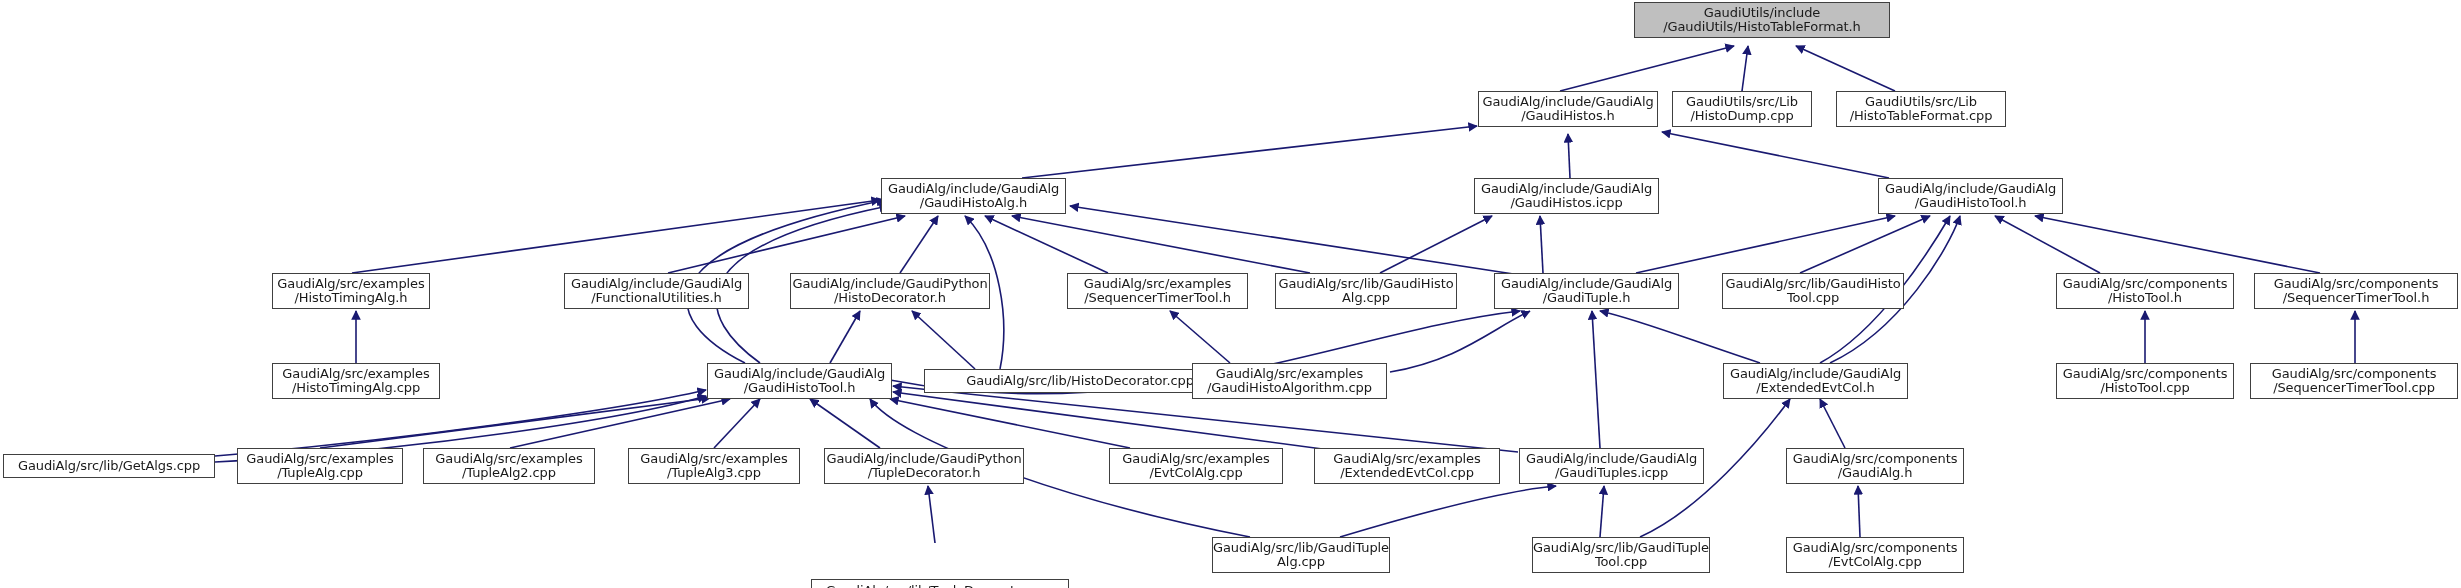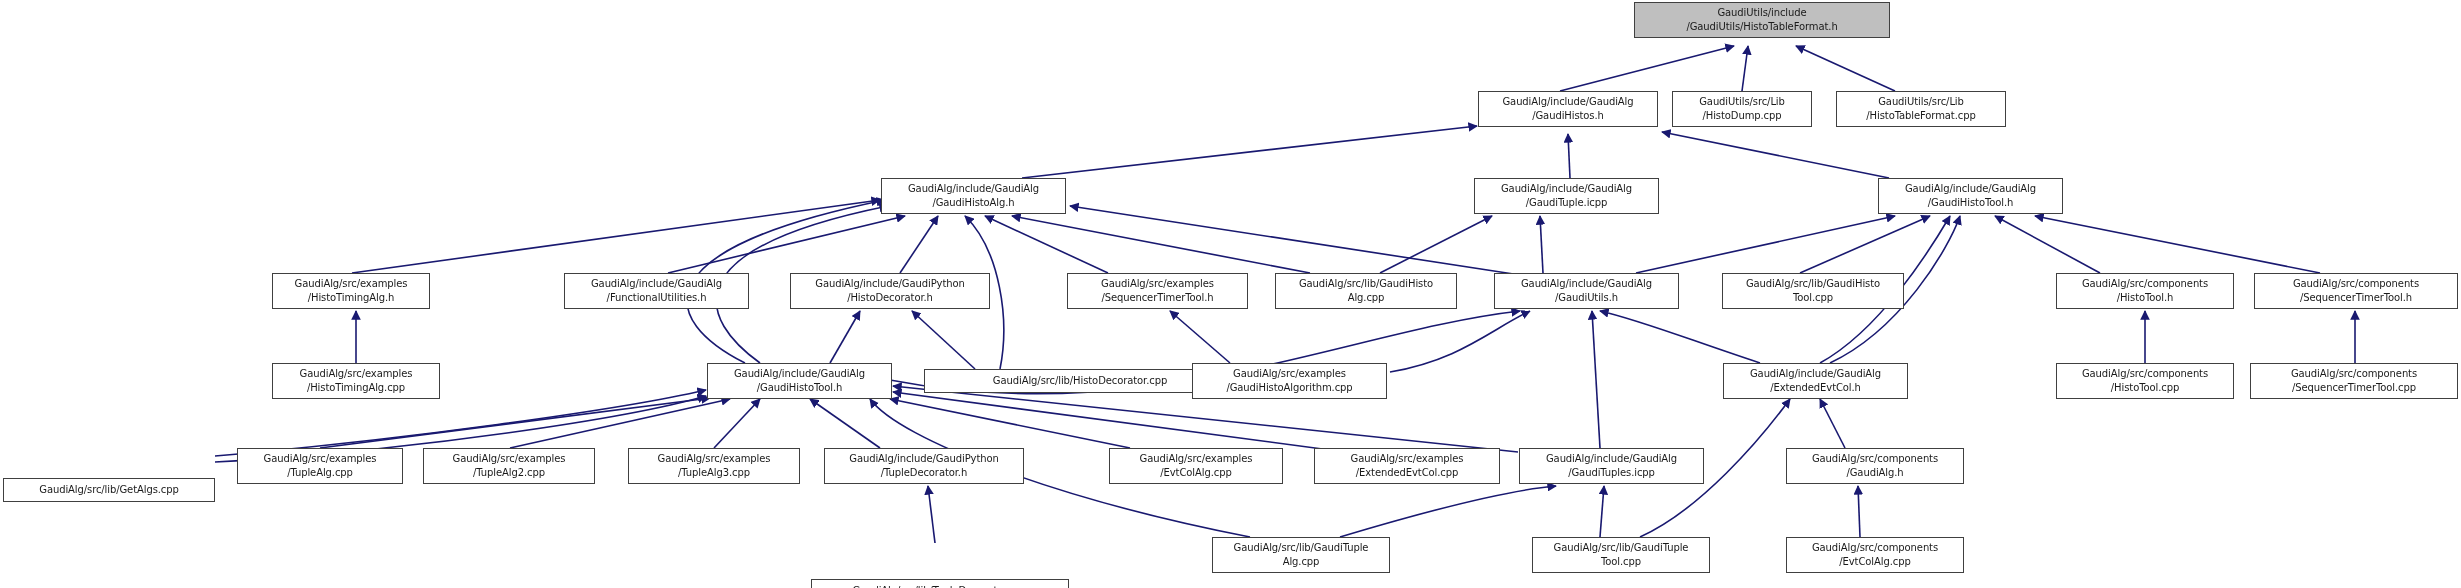--- a/index.html
+++ b/index.html
@@ -16,21 +16,21 @@
     position:absolute;
     box-sizing:border-box;
     border:1px solid #404040;
     background:#ffffff;
     color:#1a1a1a;
     display:flex;
     flex-direction:column;
     align-items:center;
     justify-content:center;
     text-align:center;
-    font-size:10px;
+    font-size:13px;
     line-height:14.5px;
     letter-spacing:-0.1px;
     white-space:pre;
     overflow:hidden;
   }
   .node.root{
     background:#bfbfbf;
     border:1px solid #404040;
   }
   .node .l{display:block;}
@@ -96,39 +96,39 @@
         <path d="M1640,537 C1700,510 1760,440 1790,399" stroke="#191970" marker-end="url(#arrow)"></path>
         <path d="M1860,537 L1858,486" stroke="#191970" marker-end="url(#arrow)"></path>
       </g>
   </svg>
   <div id="node-layer">
       <div class="node root" style="left: 1634px; top: 2px; width: 256px; height: 36px;"><span class="l">GaudiUtils/include</span><span class="l">/GaudiUtils/HistoTableFormat.h</span></div>
       <div class="node" style="left: 1478px; top: 91px; width: 180px; height: 36px;"><span class="l">GaudiAlg/include/GaudiAlg</span><span class="l">/GaudiHistos.h</span></div>
       <div class="node" style="left: 1672px; top: 91px; width: 140px; height: 36px;"><span class="l">GaudiUtils/src/Lib</span><span class="l">/HistoDump.cpp</span></div>
       <div class="node" style="left: 1836px; top: 91px; width: 170px; height: 36px;"><span class="l">GaudiUtils/src/Lib</span><span class="l">/HistoTableFormat.cpp</span></div>
       <div class="node" style="left: 881px; top: 178px; width: 185px; height: 36px;"><span class="l">GaudiAlg/include/GaudiAlg</span><span class="l">/GaudiHistoAlg.h</span></div>
-      <div class="node" style="left: 1474px; top: 178px; width: 185px; height: 36px;"><span class="l">GaudiAlg/include/GaudiAlg</span><span class="l">/GaudiTuple.icpp</span></div>
+      <div class="node" style="left: 1474px; top: 178px; width: 185px; height: 36px;"><span class="l">GaudiAlg/include/GaudiAlg</span><span class="l">/GaudiHistos.icpp</span></div>
       <div class="node" style="left: 1878px; top: 178px; width: 185px; height: 36px;"><span class="l">GaudiAlg/include/GaudiAlg</span><span class="l">/GaudiHistoTool.h</span></div>
       <div class="node" style="left: 272px; top: 273px; width: 158px; height: 36px;"><span class="l">GaudiAlg/src/examples</span><span class="l">/HistoTimingAlg.h</span></div>
       <div class="node" style="left: 564px; top: 273px; width: 185px; height: 36px;"><span class="l">GaudiAlg/include/GaudiAlg</span><span class="l">/FunctionalUtilities.h</span></div>
       <div class="node" style="left: 790px; top: 273px; width: 200px; height: 36px;"><span class="l">GaudiAlg/include/GaudiPython</span><span class="l">/HistoDecorator.h</span></div>
       <div class="node" style="left: 1067px; top: 273px; width: 181px; height: 36px;"><span class="l">GaudiAlg/src/examples</span><span class="l">/SequencerTimerTool.h</span></div>
       <div class="node" style="left: 1275px; top: 273px; width: 182px; height: 36px;"><span class="l">GaudiAlg/src/lib/GaudiHisto</span><span class="l">Alg.cpp</span></div>
-      <div class="node" style="left: 1494px; top: 273px; width: 185px; height: 36px;"><span class="l">GaudiAlg/include/GaudiAlg</span><span class="l">/GaudiUtils.h</span></div>
+      <div class="node" style="left: 1494px; top: 273px; width: 185px; height: 36px;"><span class="l">GaudiAlg/include/GaudiAlg</span><span class="l">/GaudiTuple.h</span></div>
       <div class="node" style="left: 1722px; top: 273px; width: 182px; height: 36px;"><span class="l">GaudiAlg/src/lib/GaudiHisto</span><span class="l">Tool.cpp</span></div>
       <div class="node" style="left: 2056px; top: 273px; width: 178px; height: 36px;"><span class="l">GaudiAlg/src/components</span><span class="l">/HistoTool.h</span></div>
       <div class="node" style="left: 2254px; top: 273px; width: 204px; height: 36px;"><span class="l">GaudiAlg/src/components</span><span class="l">/SequencerTimerTool.h</span></div>
       <div class="node" style="left: 272px; top: 363px; width: 168px; height: 36px;"><span class="l">GaudiAlg/src/examples</span><span class="l">/HistoTimingAlg.cpp</span></div>
       <div class="node" style="left: 707px; top: 363px; width: 185px; height: 36px;"><span class="l">GaudiAlg/include/GaudiAlg</span><span class="l">/GaudiHistoTool.h</span></div>
       <div class="node" style="left: 924px; top: 369px; width: 312px; height: 24px;"><span class="l">GaudiAlg/src/lib/HistoDecorator.cpp</span></div>
       <div class="node" style="left: 1192px; top: 363px; width: 195px; height: 36px;"><span class="l">GaudiAlg/src/examples</span><span class="l">/GaudiHistoAlgorithm.cpp</span></div>
       <div class="node" style="left: 1723px; top: 363px; width: 185px; height: 36px;"><span class="l">GaudiAlg/include/GaudiAlg</span><span class="l">/ExtendedEvtCol.h</span></div>
       <div class="node" style="left: 2056px; top: 363px; width: 178px; height: 36px;"><span class="l">GaudiAlg/src/components</span><span class="l">/HistoTool.cpp</span></div>
       <div class="node" style="left: 2250px; top: 363px; width: 208px; height: 36px;"><span class="l">GaudiAlg/src/components</span><span class="l">/SequencerTimerTool.cpp</span></div>
-      <div class="node" style="left: 3px; top: 478px; width: 212px; height: 24px;"><span class="l">GaudiAlg/src/lib/GetAlgs.cpp</span></div>
+      <div class="node" style="left: 3px; top: 454px; width: 212px; height: 24px;"><span class="l">GaudiAlg/src/lib/GetAlgs.cpp</span></div>
       <div class="node" style="left: 237px; top: 448px; width: 166px; height: 36px;"><span class="l">GaudiAlg/src/examples</span><span class="l">/TupleAlg.cpp</span></div>
       <div class="node" style="left: 423px; top: 448px; width: 172px; height: 36px;"><span class="l">GaudiAlg/src/examples</span><span class="l">/TupleAlg2.cpp</span></div>
       <div class="node" style="left: 628px; top: 448px; width: 172px; height: 36px;"><span class="l">GaudiAlg/src/examples</span><span class="l">/TupleAlg3.cpp</span></div>
       <div class="node" style="left: 824px; top: 448px; width: 200px; height: 36px;"><span class="l">GaudiAlg/include/GaudiPython</span><span class="l">/TupleDecorator.h</span></div>
       <div class="node" style="left: 1109px; top: 448px; width: 174px; height: 36px;"><span class="l">GaudiAlg/src/examples</span><span class="l">/EvtColAlg.cpp</span></div>
       <div class="node" style="left: 1314px; top: 448px; width: 186px; height: 36px;"><span class="l">GaudiAlg/src/examples</span><span class="l">/ExtendedEvtCol.cpp</span></div>
       <div class="node" style="left: 1519px; top: 448px; width: 185px; height: 36px;"><span class="l">GaudiAlg/include/GaudiAlg</span><span class="l">/GaudiTuples.icpp</span></div>
       <div class="node" style="left: 1786px; top: 448px; width: 178px; height: 36px;"><span class="l">GaudiAlg/src/components</span><span class="l">/GaudiAlg.h</span></div>
       <div class="node" style="left: 811px; top: 543px; width: 258px; height: 24px; margin-top: 36px;"><span class="l">GaudiAlg/src/lib/TupleDecorator.cpp</span></div>
       <div class="node" style="left: 1212px; top: 537px; width: 178px; height: 36px;"><span class="l">GaudiAlg/src/lib/GaudiTuple</span><span class="l">Alg.cpp</span></div>

